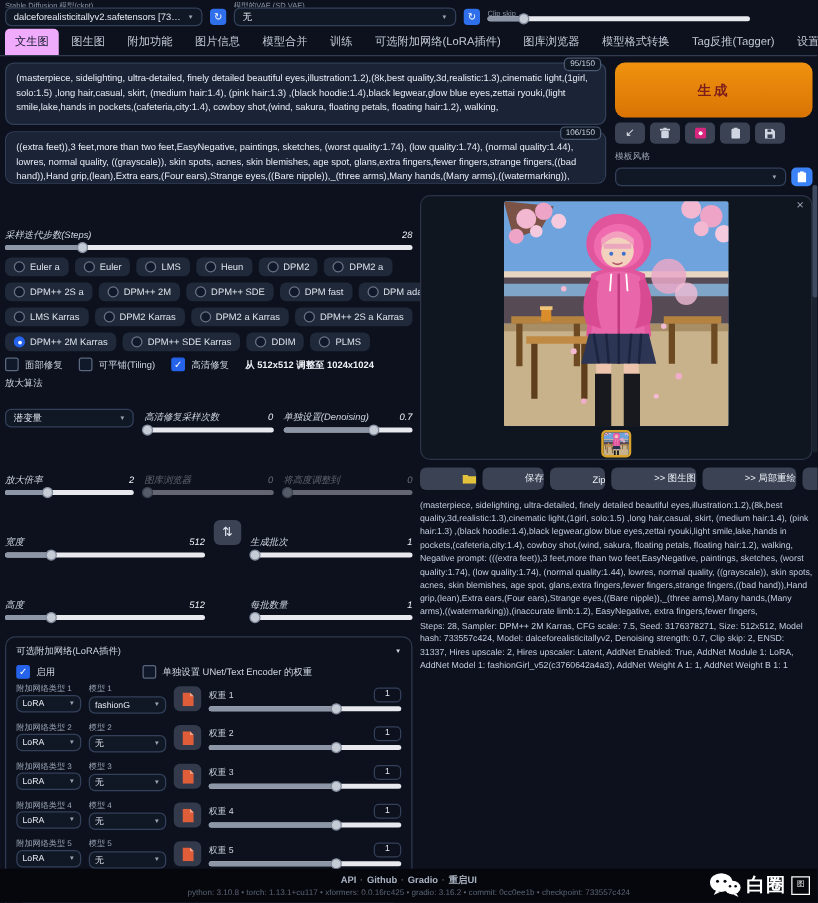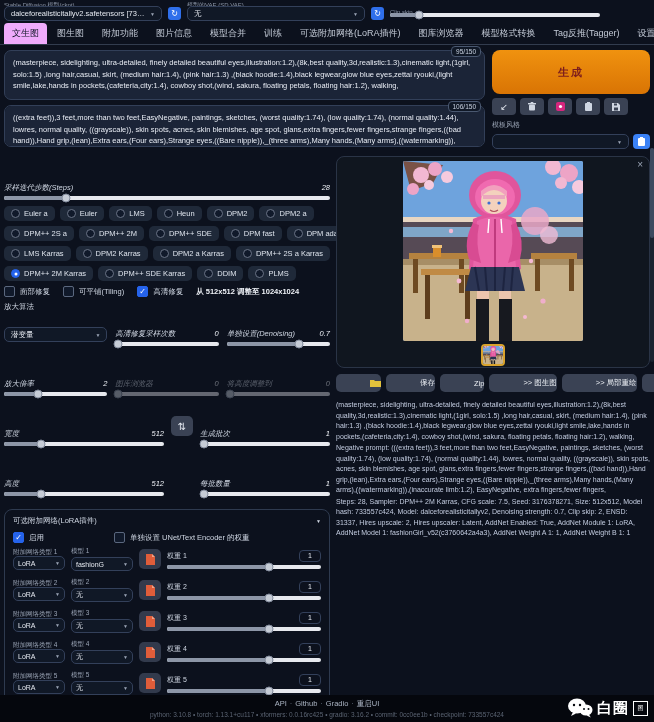--- a/index.html
+++ b/index.html
@@ -112,21 +112,21 @@
   .thumb { margin-top:3px; width:24px; height:22px; border:2px solid #d9a32c; border-radius:4px; overflow:hidden; cursor:pointer; }
   .resbtns { display:flex; gap:5px; margin-top:6px; }
   .resbtn { flex:1; height:18px; background:#3a4254; border-radius:5px; display:flex; align-items:center;
             justify-content:center; color:#eef1f6; font-size:7.5px; cursor:pointer; white-space:nowrap;padding-left:34px; }
   .infotext { margin-top:8px; font-size:7px; line-height:1.5; color:#c3cce0; }
   .infotext p { margin-bottom:1px; word-break:break-word; }
   
   .footer { position:absolute; left:0; right:0; bottom:0; height:27px; background:#05070d;
             display:flex; flex-direction:column; align-items:center; justify-content:center; gap:2px; }
   .flinks { font-size:7.5px; color:#aab3c2; }
-  .flinks span { cursor:pointer; }
+  .flinks span { cursor:pointer;font-weight:bold; }
   .fsep { color:#5b6473; margin:0 3px; cursor:default !important; }
   .fversion { font-size:6.5px; color:#5b6473; }
   .brand { position:absolute; right:6px; bottom:4px; display:flex; align-items:center; gap:4px; }
   .brandtext { color:#fff; font-size:15px; font-weight:bold; letter-spacing:1px; }
   .sealbox { width:15px; height:15px; border:1.5px solid #fff; display:flex; align-items:center;
              justify-content:center; color:#fff; font-size:6px; line-height:1; }
   .scrollbar { position:absolute; right:0; top:148px; width:4px; height:214px; background:#1b2330; border-radius:2px; }
   .scrollthumb { width:4px; height:90px; background:#3d4a5f; border-radius:2px; }
 </style>
 </head>

